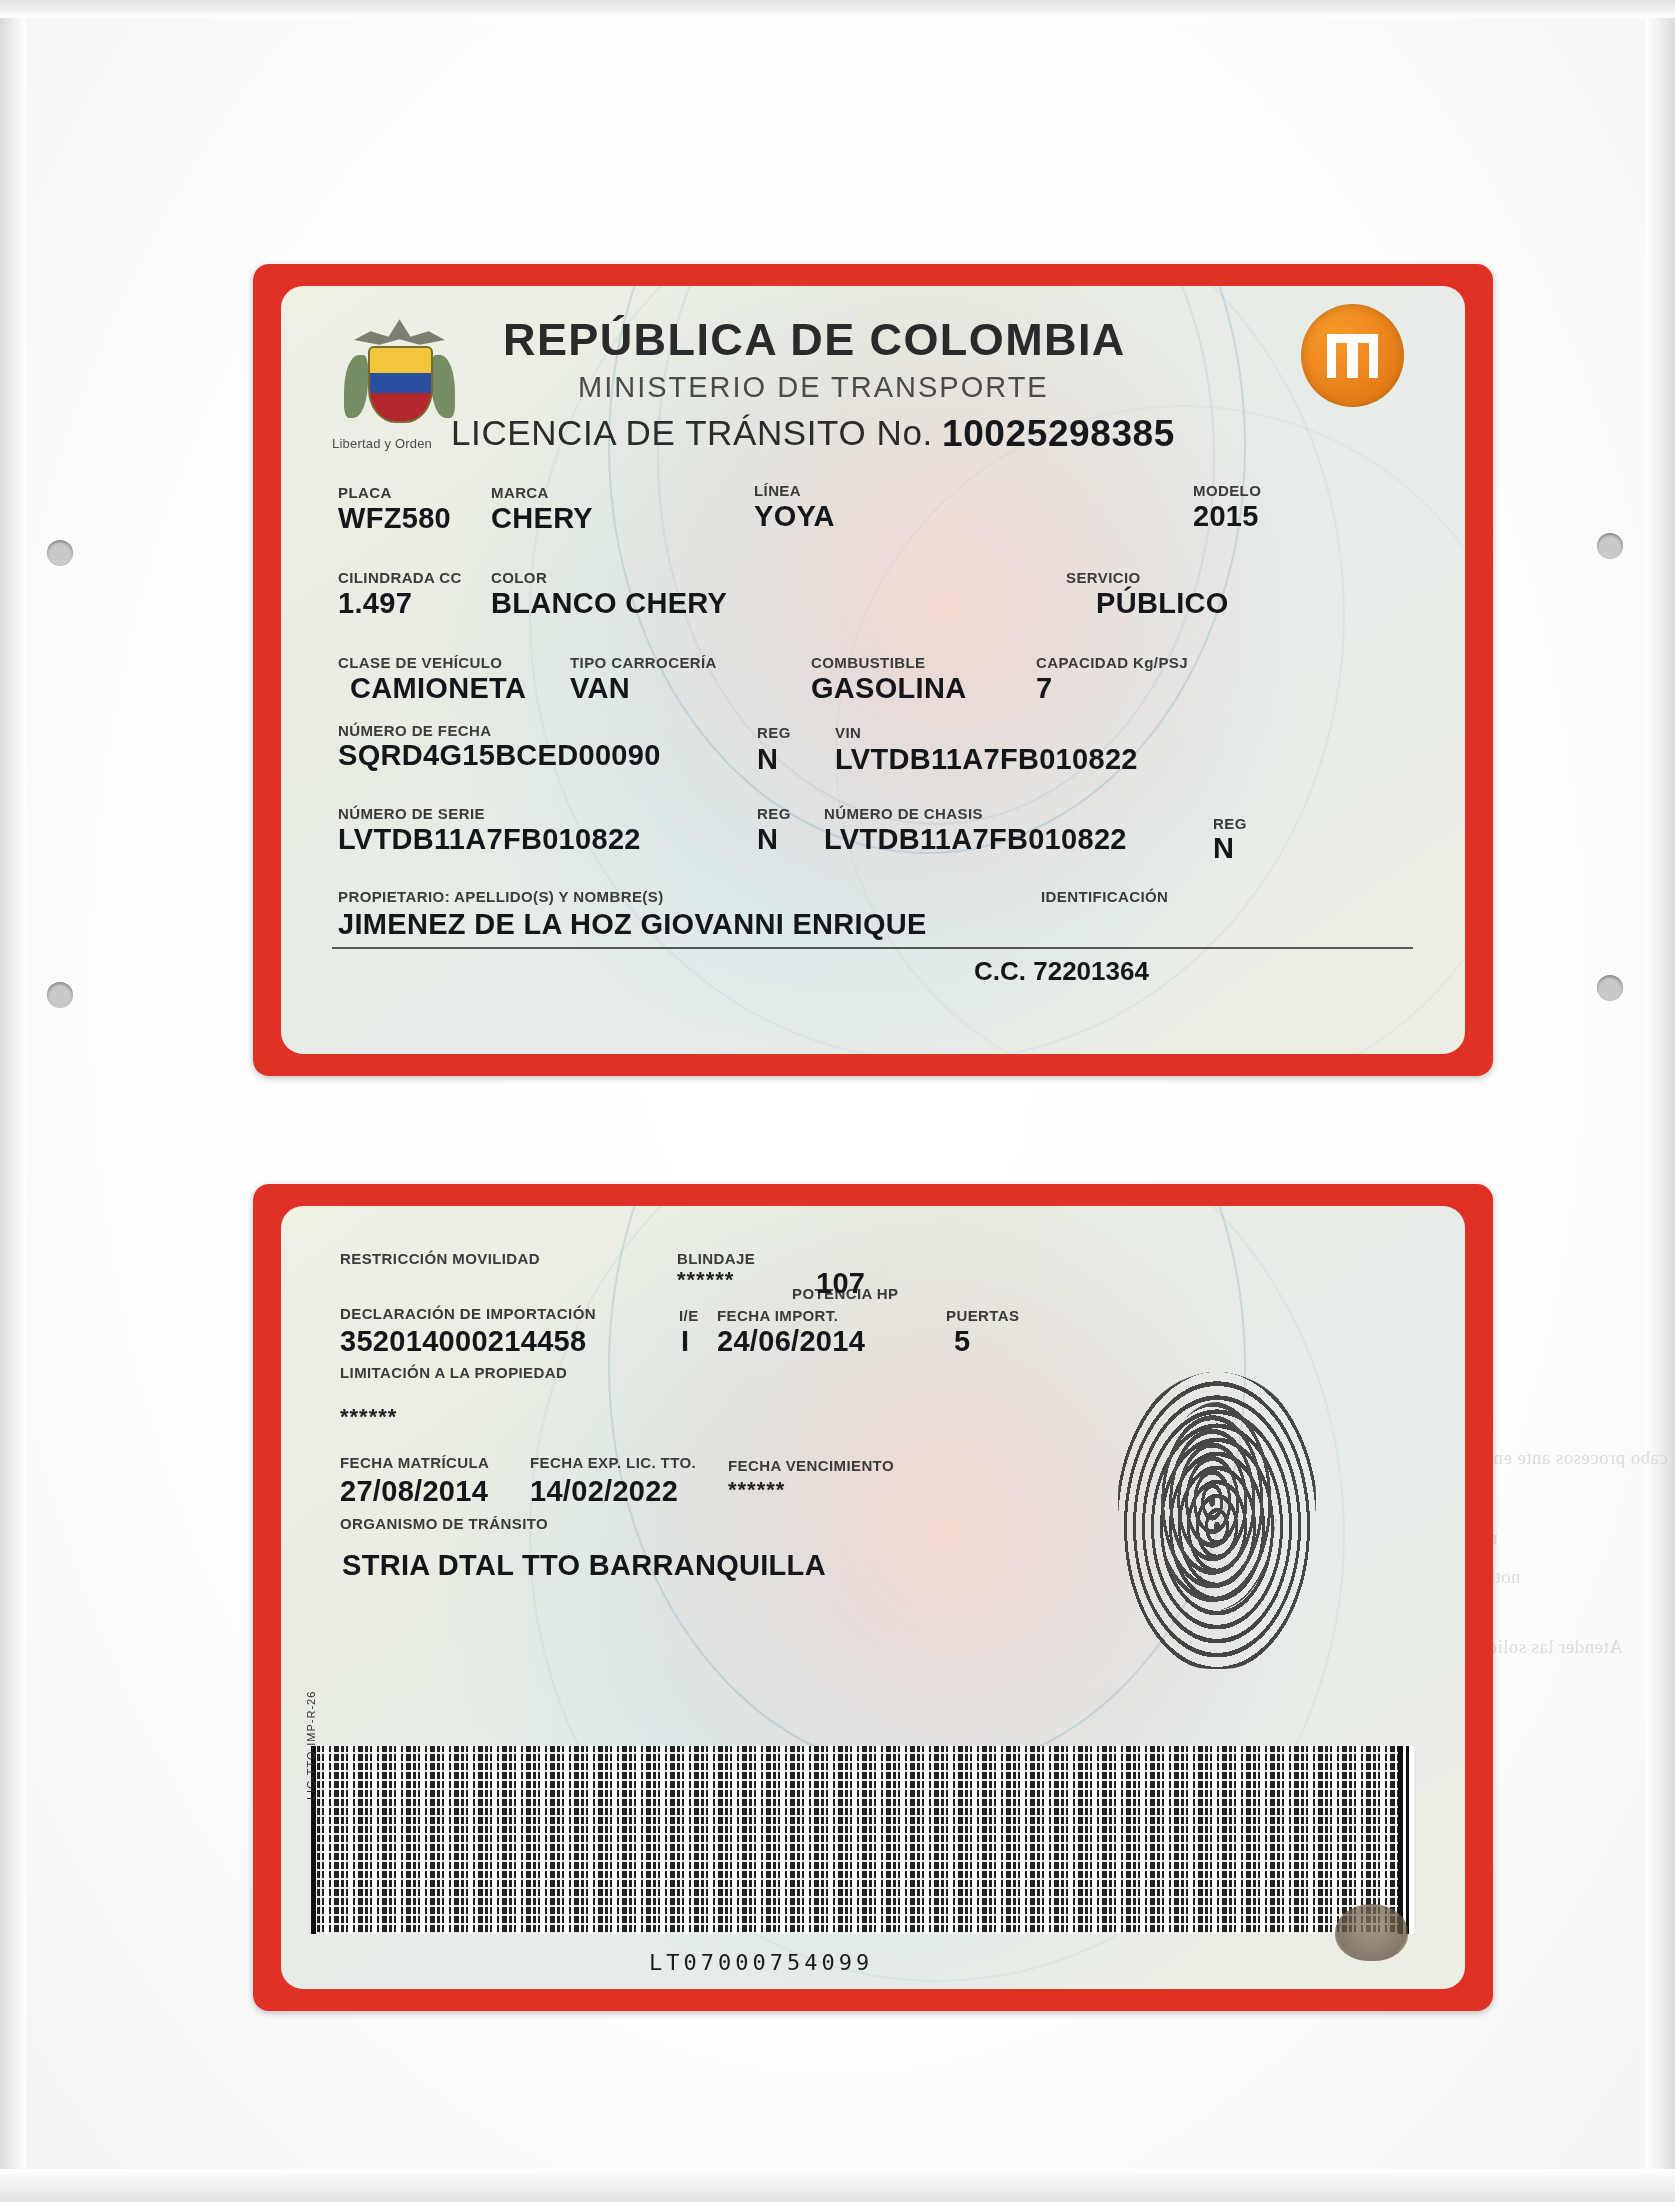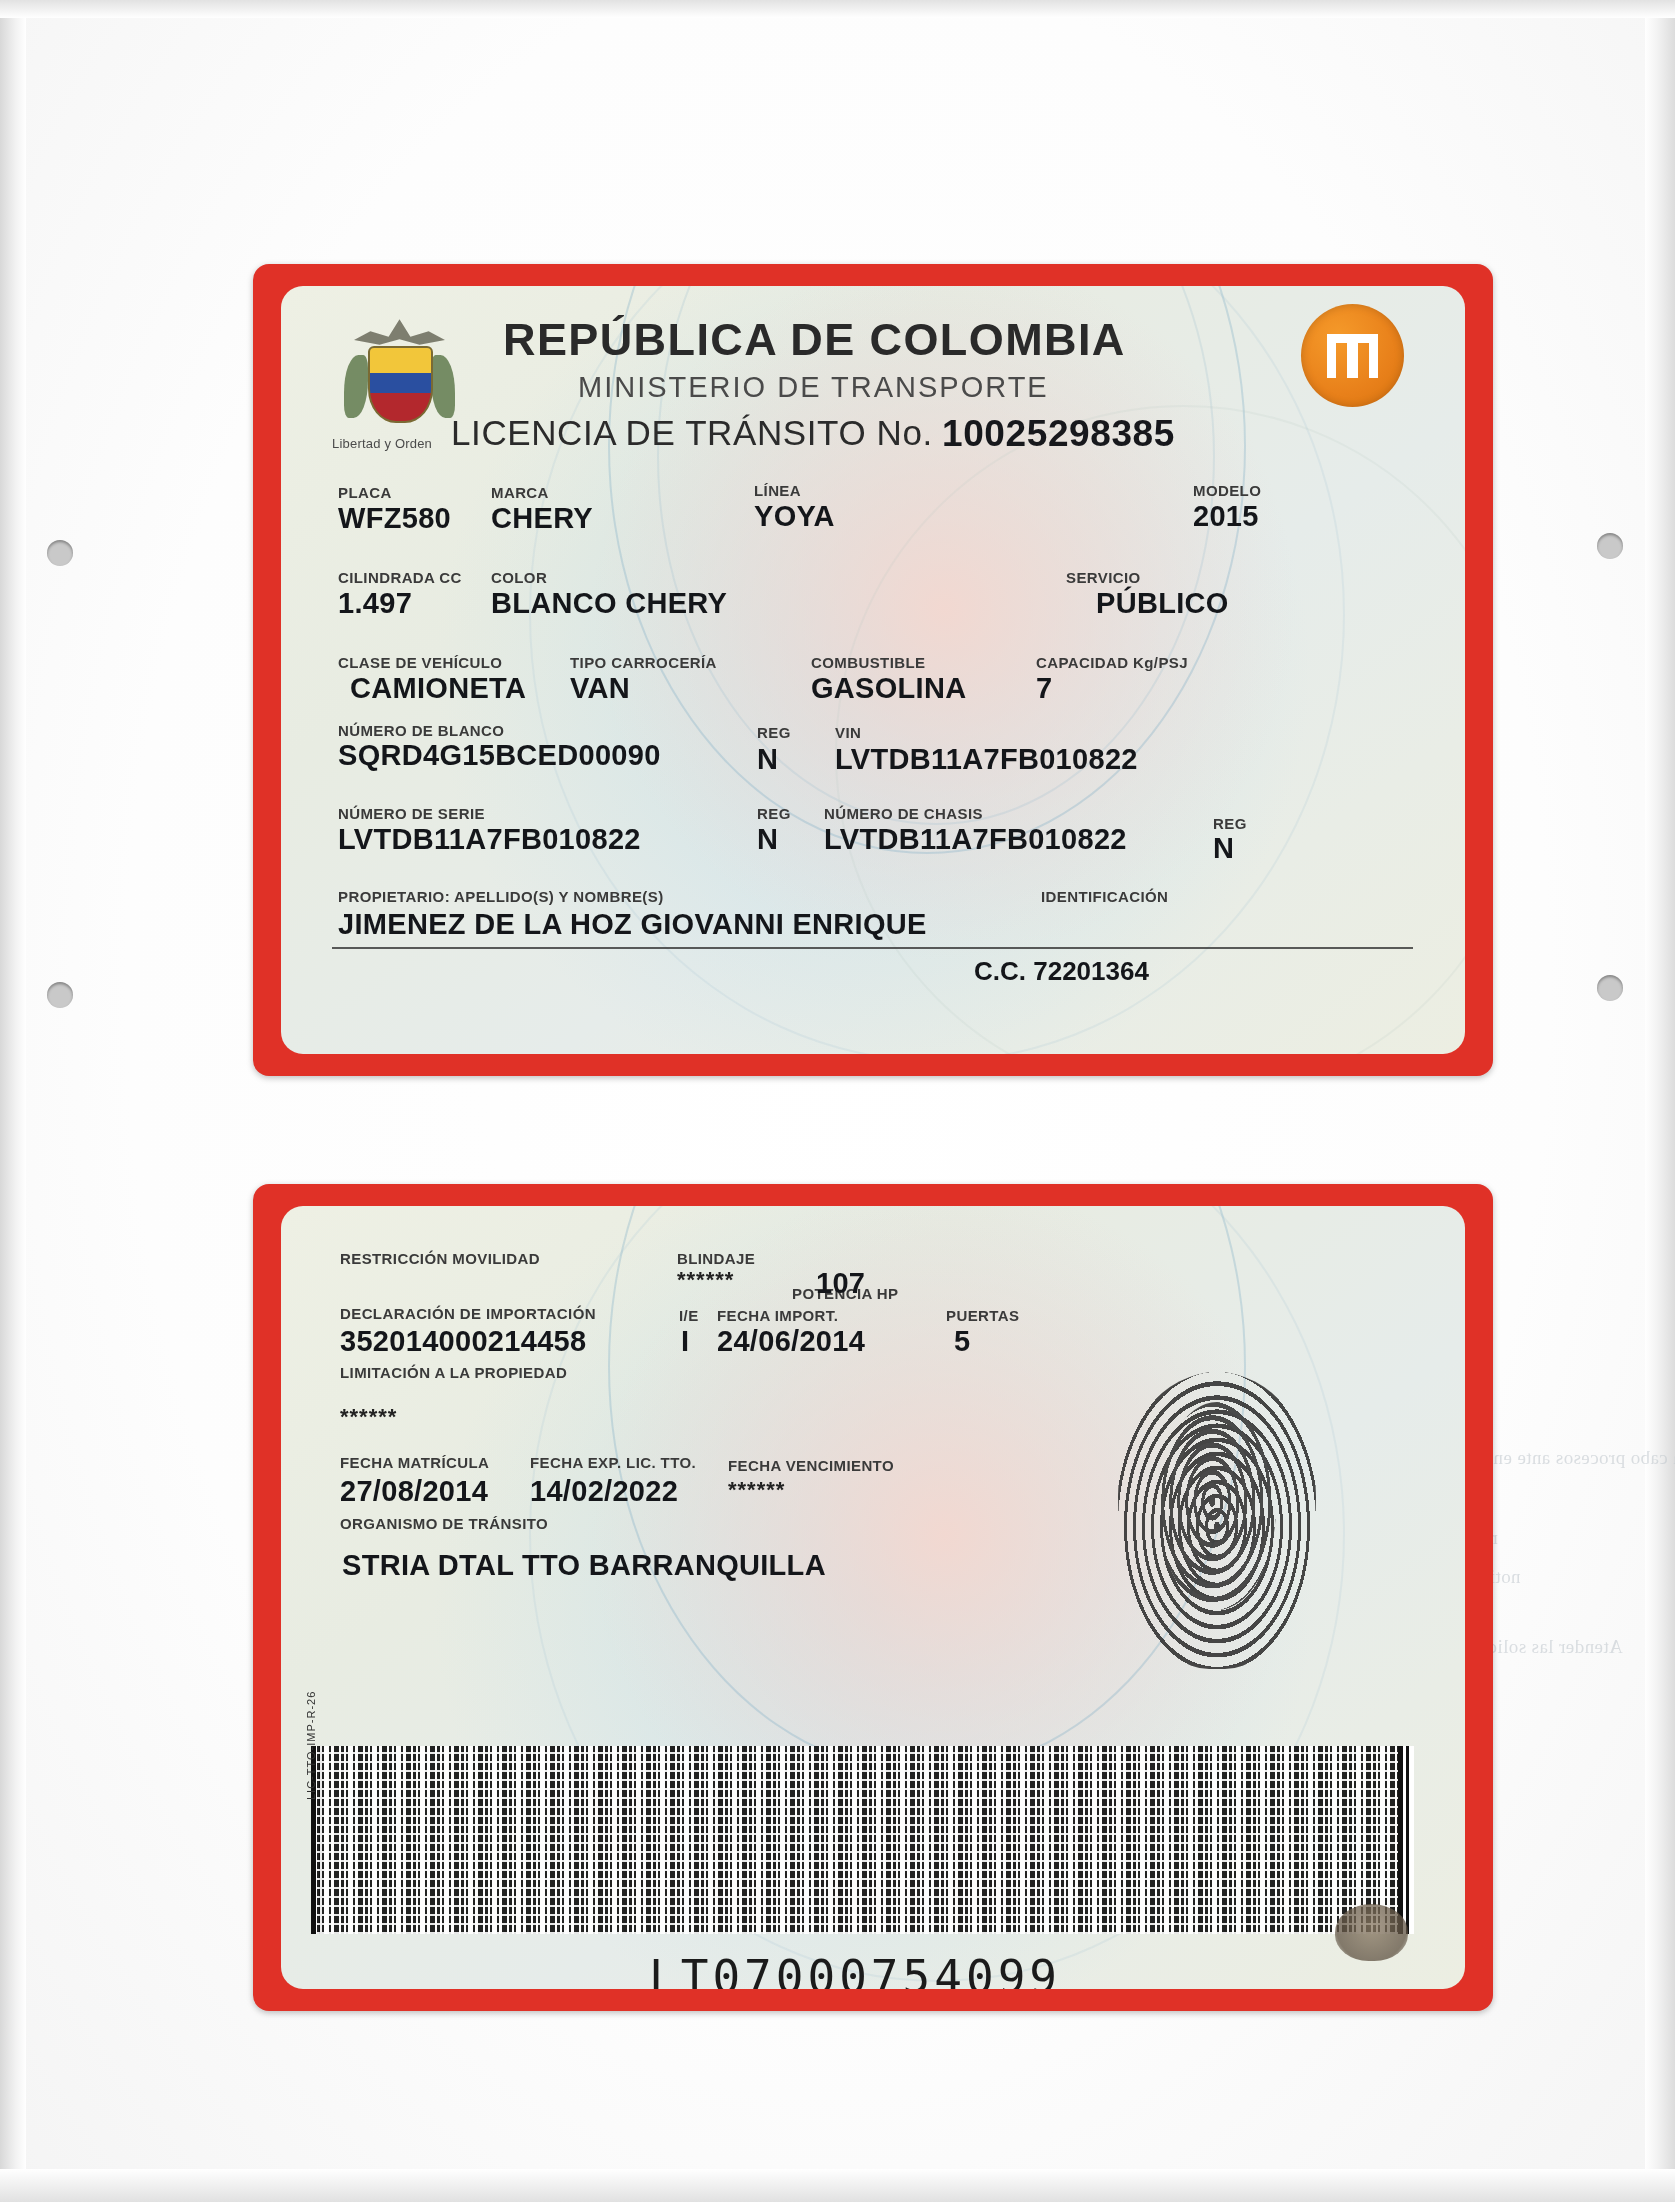--- a/index.html
+++ b/index.html
@@ -251,21 +251,21 @@
     position: absolute;
     top: 540px; height: 188px; width: 16px;
     background: repeating-linear-gradient(90deg, #111 0 5px, #fff 5px 8px, #111 8px 11px, #fff 11px 16px);
   }
   .pdf417-sidebar-l { left: 30px; }
   .pdf417-sidebar-r { left: 1117px; }
 
   .barcode-num {
     position: absolute;
     left: 368px; top: 744px;
-    font-size: 46px;
+    font-size: 22px;
     letter-spacing: 4px;
     color: #1b1b1b;
     font-family: "DejaVu Sans Mono", monospace;
   }
   .vertical-code {
     position: absolute;
     left: 24px; top: 594px;
     font-size: 11px;
     color: #333;
     transform: rotate(-90deg);
@@ -357,21 +357,21 @@
 
       <div class="txt lbl" style="left:289px; top:368px;">TIPO CARROCERÍA</div>
       <div class="txt val" style="left:289px; top:386px;">VAN</div>
 
       <div class="txt lbl" style="left:530px; top:368px;">COMBUSTIBLE</div>
       <div class="txt val" style="left:530px; top:386px;">GASOLINA</div>
 
       <div class="txt lbl" style="left:755px; top:368px;">CAPACIDAD Kg/PSJ</div>
       <div class="txt val" style="left:755px; top:386px;">7</div>
 
-      <div class="txt lbl" style="left:57px; top:436px;">NÚMERO DE BLANCO</div>
+      <div class="txt lbl" style="left:57px; top:436px;">NÚMERO DE FECHA</div>
       <div class="txt val" style="left:57px; top:453px;">SQRD4G15BCED00090</div>
 
       <div class="txt lbl" style="left:476px; top:438px;">REG</div>
       <div class="txt val" style="left:476px; top:457px;">N</div>
 
       <div class="txt lbl" style="left:554px; top:438px;">VIN</div>
       <div class="txt val" style="left:554px; top:457px;">LVTDB11A7FB010822</div>
 
       <div class="txt lbl" style="left:57px; top:519px;">NÚMERO DE SERIE</div>
       <div class="txt val" style="left:57px; top:537px;">LVTDB11A7FB010822</div>

